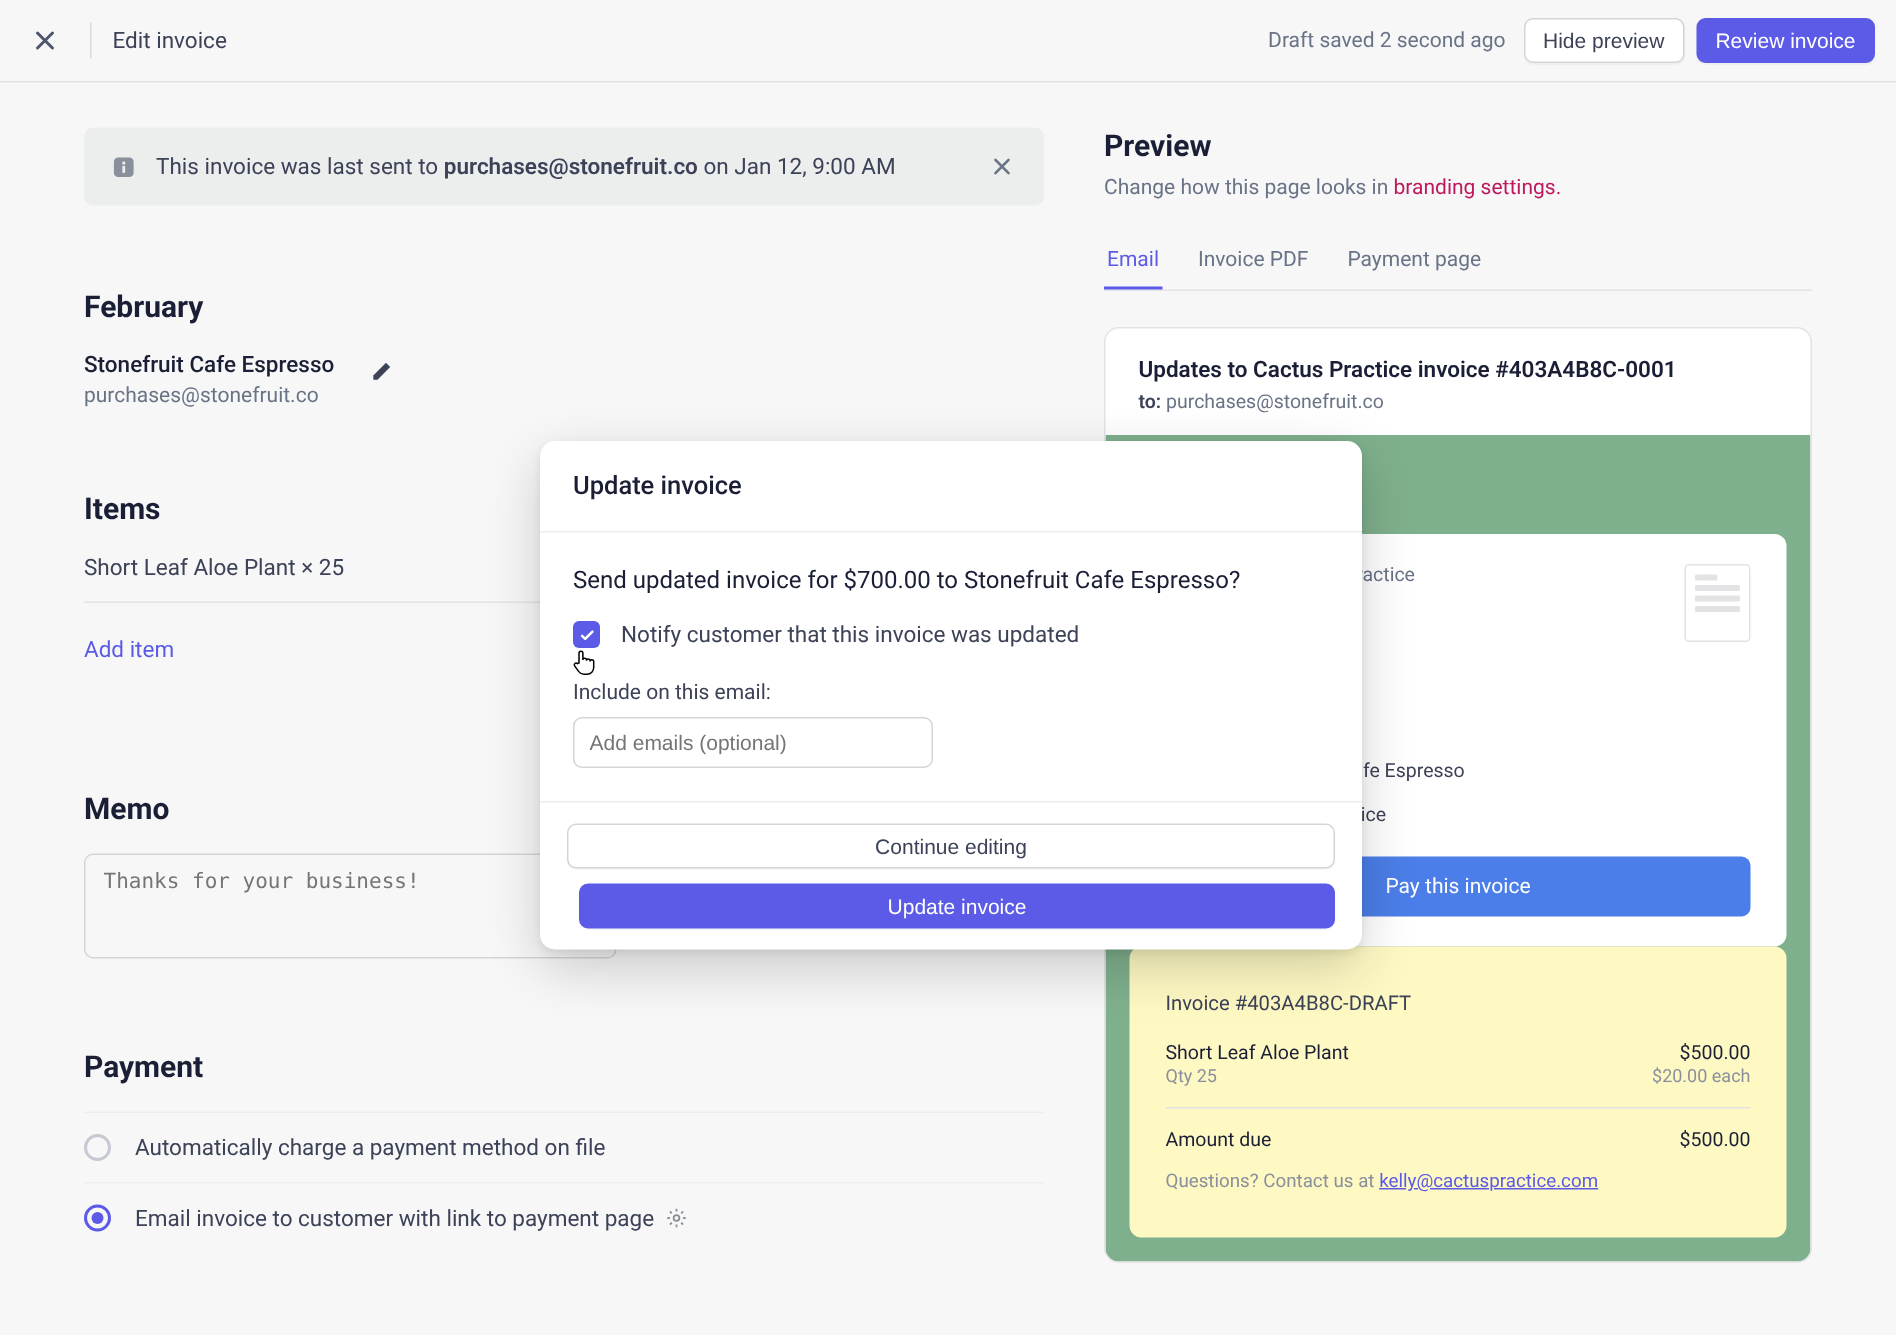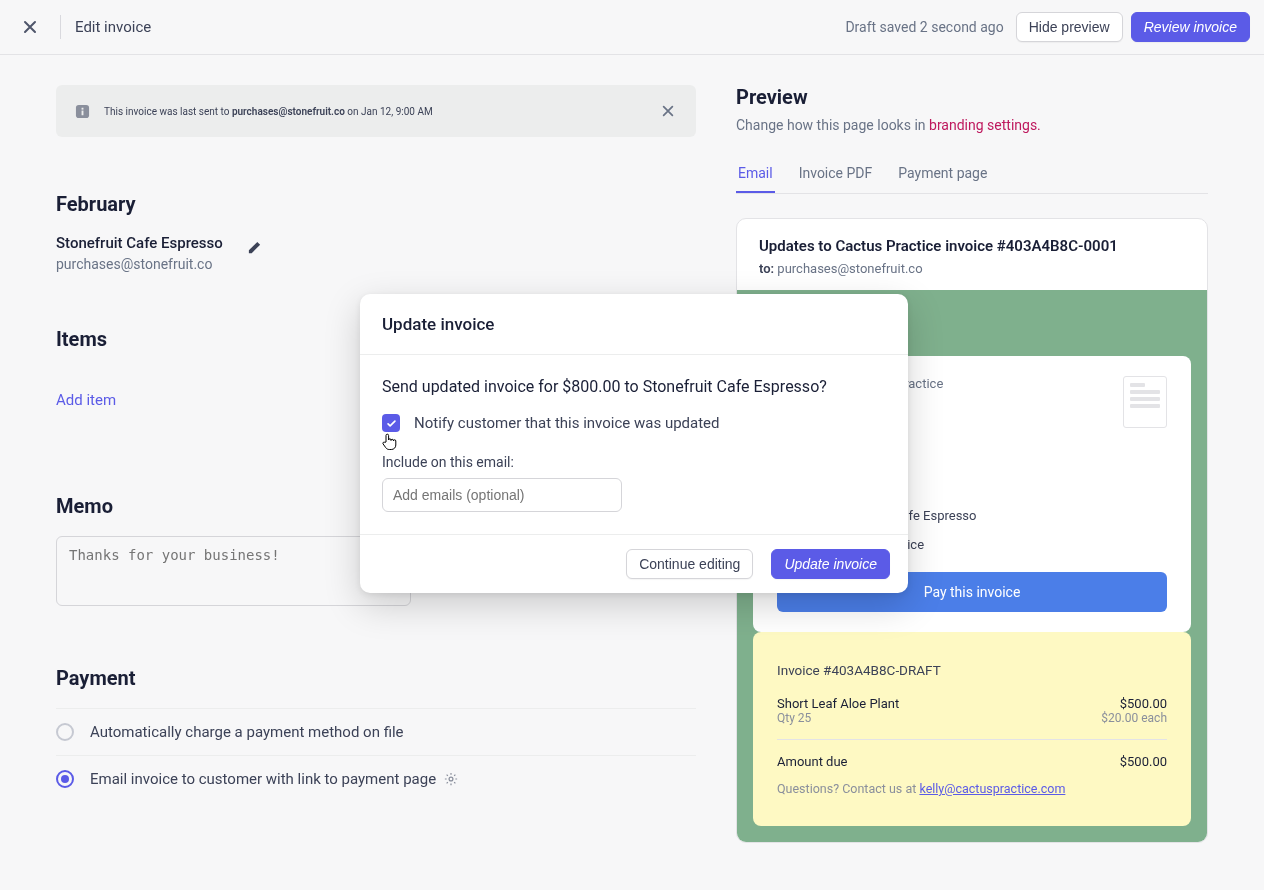--- a/index.html
+++ b/index.html
@@ -45,21 +45,21 @@
   .btn {
     border: 1px solid #d5d5d9;
     background: #fff;
     border-radius: 6px;
     padding: 6px 12px;
     font-size: 14px;
     color: #3c4257;
     cursor: pointer;
     box-shadow: 0 1px 1px rgba(0,0,0,0.04);
   }
-  .btn + .btn { margin-left: 8px; font-style: italic; }
+  .btn + .btn { margin-left: 8px; }
   .btn-primary {
     background: #5b5be7;
     color: #fff;
     border-color: #5b5be7;
   }
   
   .main {
     display: flex;
     padding: 30px 56px 0 56px;
     gap: 40px;
@@ -68,21 +68,21 @@
   .right-col { flex: 1; }
 
   
   .banner {
     background: #eceded;
     border-radius: 6px;
     padding: 14px 16px;
     display: flex;
     align-items: center;
     color: #3c4257;
-    font-size: 10px;
+    font-size: 15px;
     margin-bottom: 55px;
   }
   .banner .info-icon {
     width: 20px; height: 20px; margin-right: 12px;
     display:flex;align-items:center;justify-content:center;
     color:#697386;
   }
   .banner .text { flex: 1; }
   .banner .email-em { font-weight:600; }
   .banner .dismiss {
@@ -192,21 +192,21 @@
   .pointer-cursor {
     position:absolute; left:381px; top:432px; z-index:60; font-size:16px; color:#000;
   }
   .include-lbl { font-size:14px; color:#3c4257; margin-top:22px; margin-bottom:8px; }
   .email-input {
     width:240px; border:1px solid #d5d5d9; border-radius:6px;
     padding:8px 10px; font-size:14px; color:#8a8f9c;
   }
   .modal .m-foot {
     border-top:1px solid #eceded; padding:14px 18px;
-    display:flex; justify-content:flex-end; gap:10px;
+    display:flex; justify-content:flex-end; gap:10px;flex-direction:column;
   }
 
   svg { display:block; }
 </style>
 </head>
 <body>
 
 <div class="topbar">
   <div class="close-icon">
     <svg width="16" height="16" viewBox="0 0 16 16">
@@ -249,20 +249,21 @@
         <div class="customer-email">purchases@stonefruit.co</div>
       </div>
       <span class="edit-icon">
         <svg width="15" height="15" viewBox="0 0 16 16">
             <path d="M11 2l3 3-9 9H2v-3l9-9z" fill="#3c4257"></path>
           </svg>
       </span>
     </div>
 
     <h2 class="section" style="margin-top:55px">Items</h2>
+    <div class="items-line">Short Leaf Aloe Plant × 25</div>
     <span class="add-item">Add item</span>
 
     <h2 class="section" style="margin-top:85px">Memo</h2>
     <textarea class="memo-box" placeholder="Thanks for your business!" style=""></textarea>
 
     <h2 class="section" style="margin-top:56px">Payment</h2>
     <div class="radio-row">
       <span class="radio"></span>
       <span>Automatically charge a payment method on file</span>
     </div>
@@ -346,21 +347,21 @@
           </div>
         </div>
       </div>
     </div>
   </div>
 </div>
 
 <div class="modal">
   <div class="m-head">Update invoice</div>
   <div class="m-body">
-    <div class="m-q">Send updated invoice for $800.00 to Stonefruit Cafe Espresso?</div>
+    <div class="m-q">Send updated invoice for $700.00 to Stonefruit Cafe Espresso?</div>
     <div class="check-row">
       <span class="checkbox">
         <svg width="11" height="11" viewBox="0 0 16 16">
             <path d="M3 8.5l3 3 7-7" stroke="#fff" stroke-width="2.4" fill="none" stroke-linecap="round" stroke-linejoin="round"></path>
           </svg>
       </span>
       <span>Notify customer that this invoice was updated</span>
     </div>
     <div class="include-lbl">Include on this email:</div>
     <input class="email-input" placeholder="Add emails (optional)" style="">

